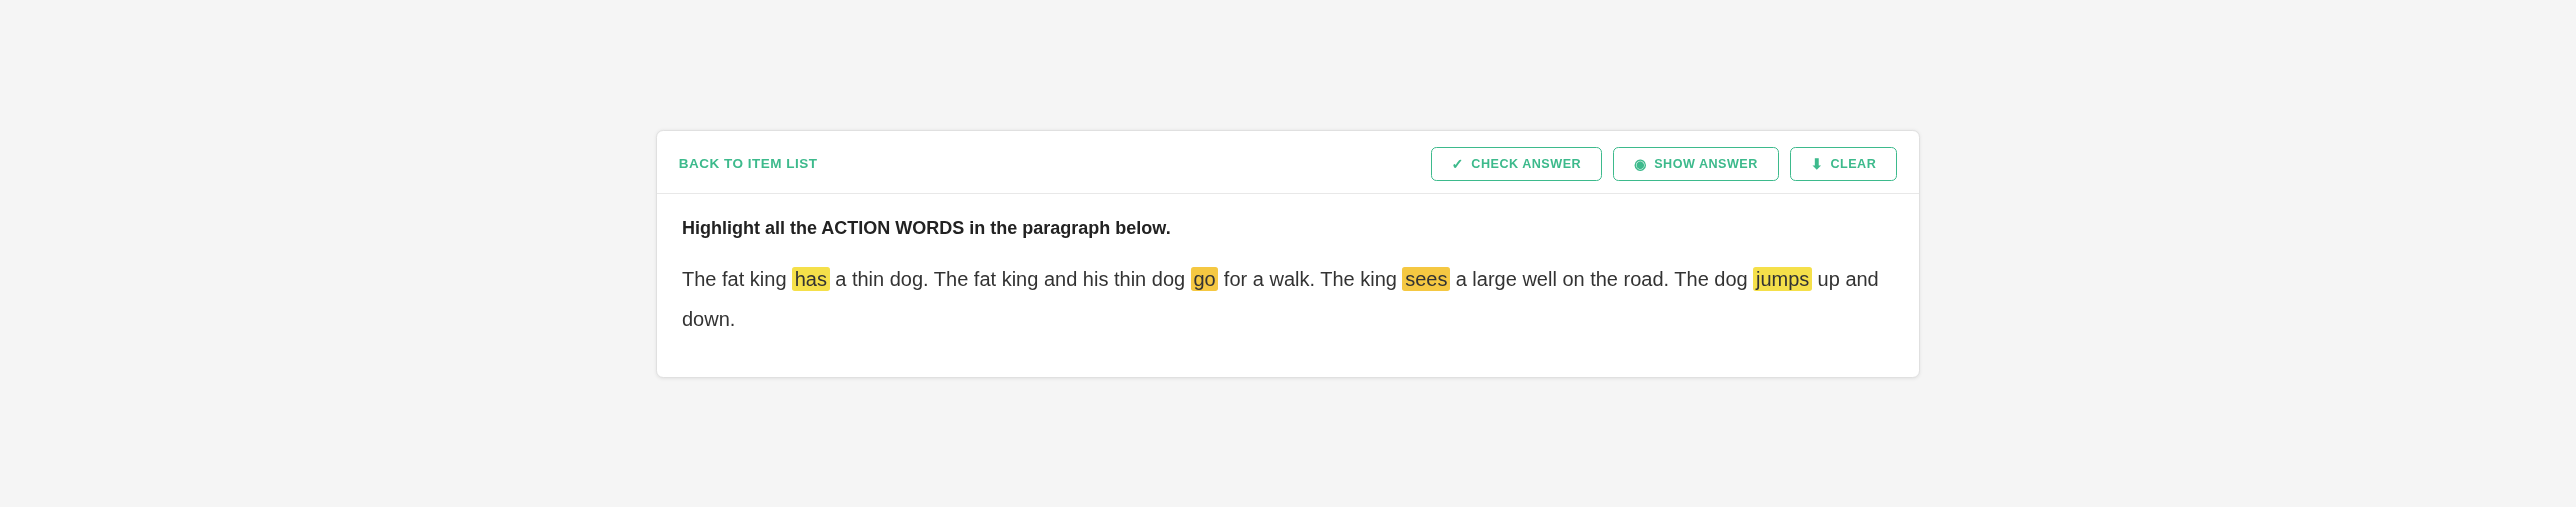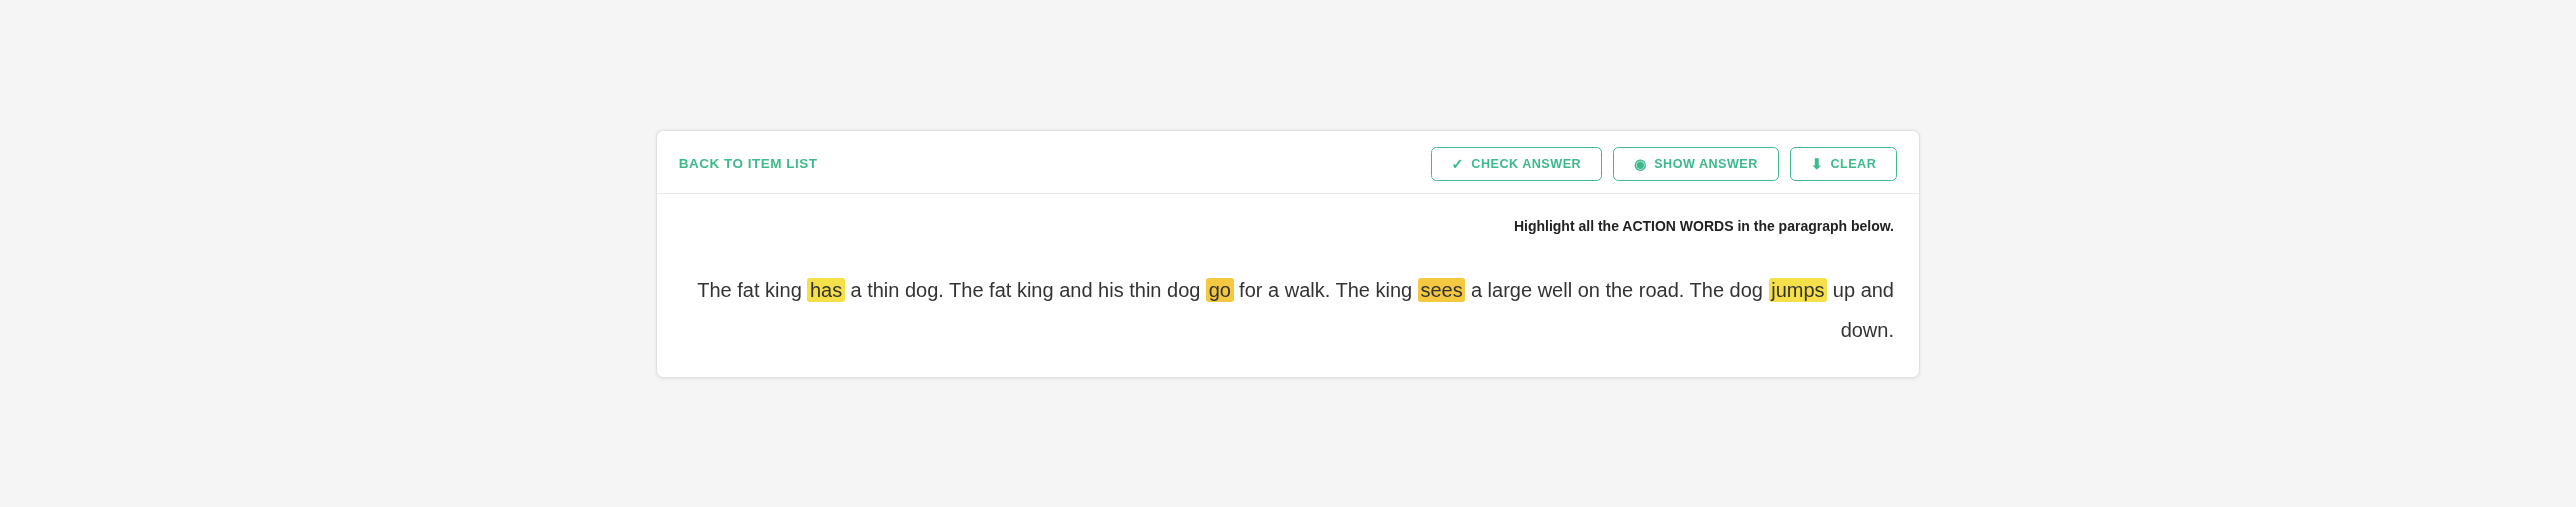--- a/index.html
+++ b/index.html
@@ -1,19 +1,18 @@
 <!DOCTYPE html>
 <html style="font-size:14.4px"><head>
   <meta charset="utf-8">
   <style>
     * {
       box-sizing: border-box;
       margin: 0;
       padding: 0;
-      text-align: right;
     }
 
     body {
       background: #f5f5f5;
       font-family: 'Segoe UI', Arial, sans-serif;
       display: flex;
       justify-content: center;
       align-items: center;
       min-height: 100vh;
     }
@@ -73,24 +72,24 @@
 
     .action-btn .btn-icon {
       font-size: 14.4px;
     }
 
     .content {
       padding: 23.5px 25px 25px 25px;
     }
 
     .instruction {
-      font-size: 14px;
+      font-size: 18px;
       font-weight: 700;
       color: #222;
-      margin-bottom: 36px;
+      margin-bottom: 20px;
     }
 
     .paragraph {
       font-size: 20px;
       color: #333;
       line-height: 2.0;
     }
 
     .highlight {
       background-color: #f5e04a;

